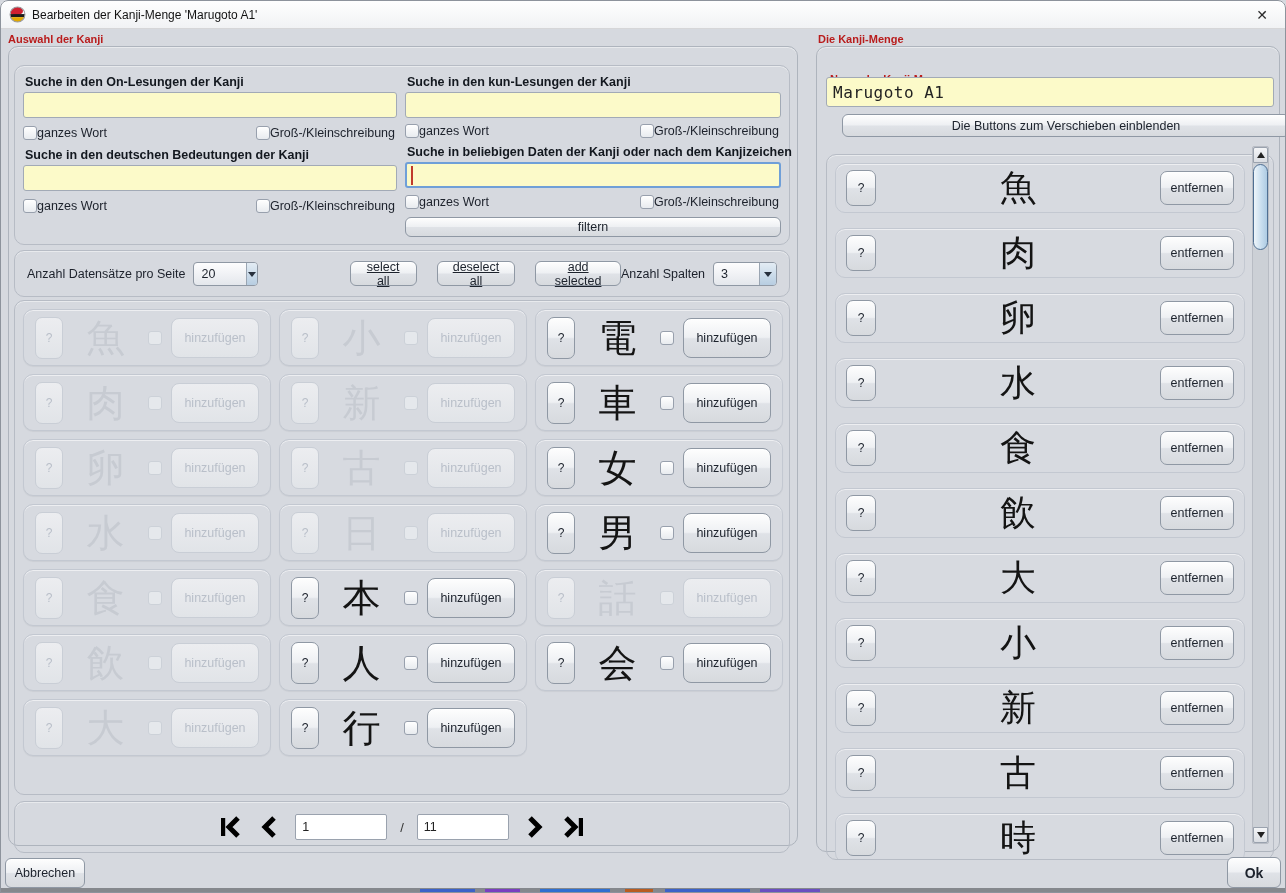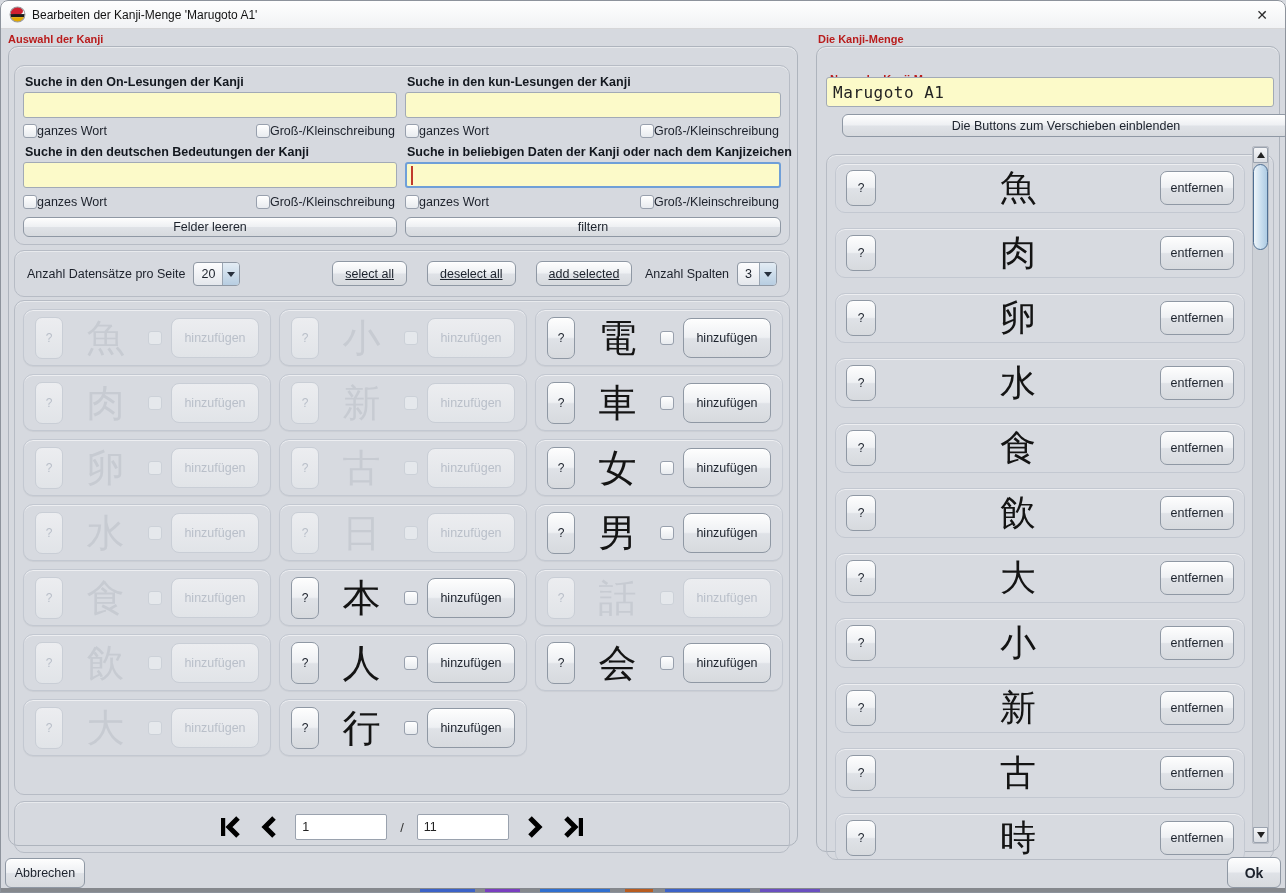--- a/index.html
+++ b/index.html
@@ -37,21 +37,21 @@
   .group-label{position:absolute;font-weight:700;font-size:11px;color:#b91c1c;}
   .subbox{position:absolute;border:1px solid #b7bcc5;border-radius:10px;box-shadow:inset 0 1px 0 rgba(255,255,255,.45);margin-top:12px;}
   .field-label{font-weight:700;font-size:12.5px;color:#13181f;margin:2px 2px 3px 2px;white-space:nowrap;}
   .yellow-input{display:block;width:100%;height:26px;background:var(--input-yellow);border:1px solid #a2aab6;border-radius:3px;padding:0 6px;font:13px "Liberation Sans",sans-serif;color:#222;}
   .yellow-input.focused{border:2px solid var(--focus-blue);}
   .inwrap{position:relative;margin-bottom:5px;}
   .caret{position:absolute;left:6px;top:4px;width:1.5px;height:19px;background:#c03a2c;}
   .checkrow{display:flex;justify-content:space-between;align-items:center;height:19px;margin:0 2px 4px 0;font-size:12.5px;color:#1c212b;}
   .cbl{display:inline-flex;align-items:center;cursor:pointer;white-space:nowrap;}
   .cb{width:14px;height:14px;border:1px solid #98a0ad;border-radius:3px;background:linear-gradient(#ffffff,#e8ebef);display:inline-block;box-shadow:inset 0 1px 0 #fff;}
-  .combo{display:inline-flex;height:24px;border:1px solid #8f98a4;border-radius:4px;overflow:hidden;cursor:pointer;background:linear-gradient(#fdfdfe,#e4e7ec);}
+  .combo{display:inline-flex;height:24px;border:1px solid #8f98a4;border-radius:4px;overflow:hidden;cursor:pointer;background:linear-gradient(#fdfdfe,#e4e7ec);gap:24px;}
   .combo .val{padding:0 7px;font-size:12.5px;display:flex;align-items:center;color:#1c222c;}
   .combo .arrow{width:17px;background:linear-gradient(#e3ecf4,#b7cde1);border-left:1px solid #9aa5b2;display:flex;align-items:center;justify-content:center;}
   .combo .arrow::after{content:'';border:4px solid transparent;border-top:5px solid #27303d;margin-top:5px;}
 
   
   #search-box{left:14px;top:53px;width:776px;height:180px;padding:7px 8px;display:flex;gap:8px;}
   .scol{width:376px;display:flex;flex-direction:column;}
   .wbtn{height:23px;width:100%;margin-top:3px;}
 
   #controls-box{left:14px;top:238px;width:776px;height:47px;display:flex;align-items:center;padding:0 12px;}
@@ -148,21 +148,20 @@
     <div class="checkrow">
       <label class="cbl">
           <span class="cb"></span>
           <span>ganzes Wort</span>
         </label>
       <label class="cbl">
           <span class="cb"></span>
           <span>Groß-/Kleinschreibung</span>
         </label>
     </div>
-    <button class="btn wbtn">Felder leeren</button>
   </div>
   <div class="scol">
     <div class="field-label">Suche in den kun-Lesungen der Kanji</div>
     <div class="inwrap">
         <input class="yellow-input" style="">
       </div>
     <div class="checkrow">
       <label class="cbl">
           <span class="cb"></span>
           <span>ganzes Wort</span>

